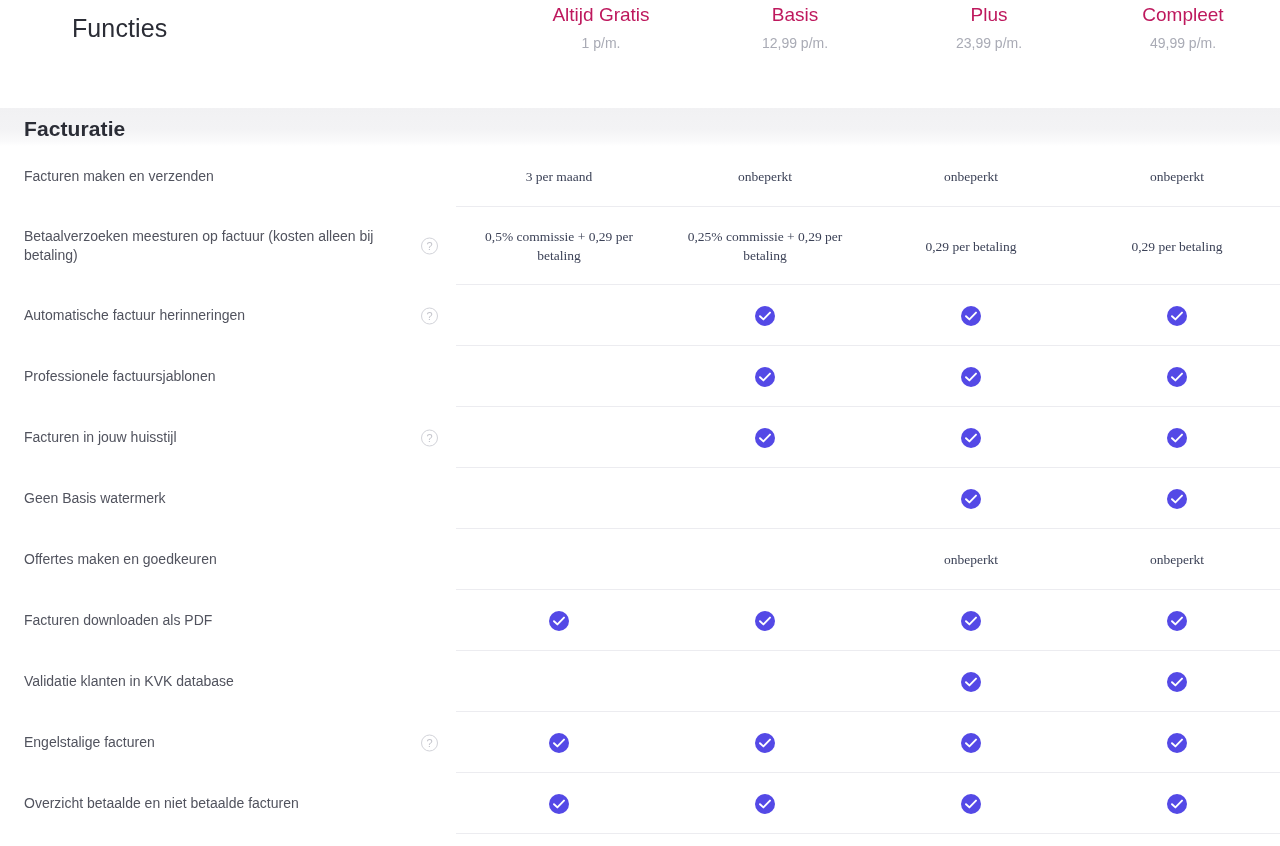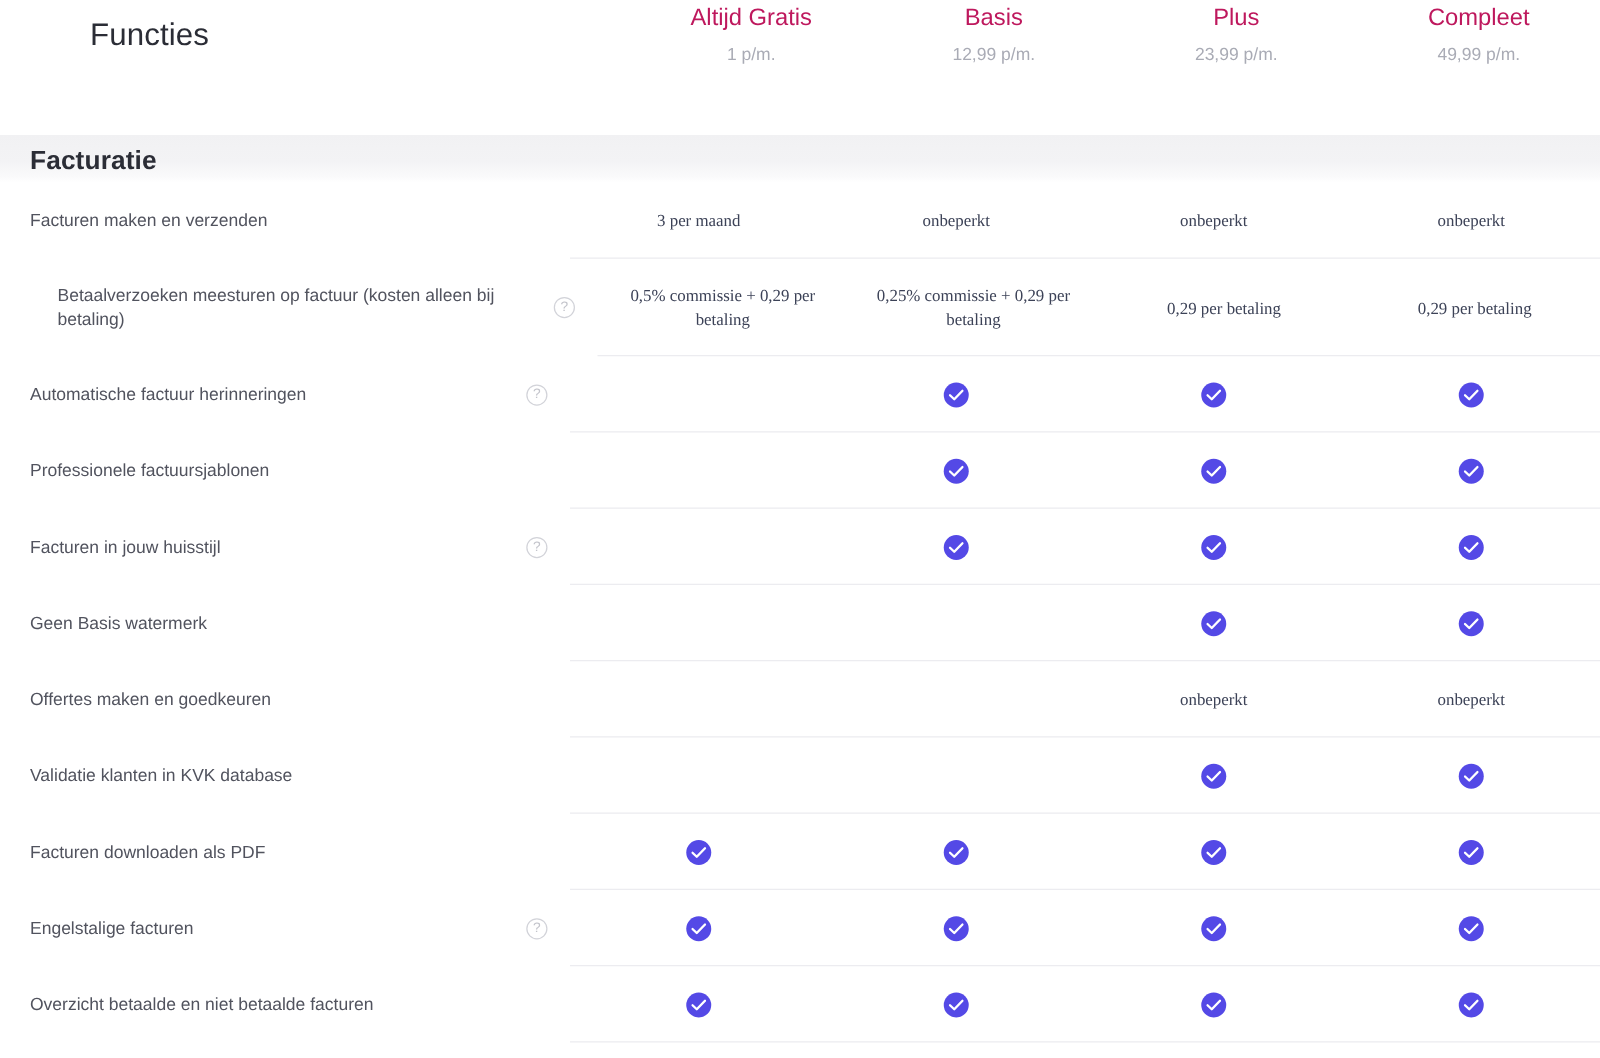--- a/index.html
+++ b/index.html
@@ -161,21 +161,21 @@
     position: absolute;
     left: 4px;
     top: 5px;
     width: 12px;
     height: 10px;
     display: block;
   }
   .empty-cell { width: 0; height: 0; }
 
   
-  .row.tall { min-height: 78px; margin-left: 22px; }
+  .row.tall { min-height: 78px; }
   .row.tall .feat { min-height: 78px; }
 </style>
 </head>
 <body>
 
 <div class="page">
 
   <div class="header">
     <div class="header-title-cell">
       <div class="header-title">Functies</div>
@@ -380,63 +380,63 @@
           <div class="cell">
             <span class="cell-text">onbeperkt</span>
           </div>
           <div class="cell">
             <span class="cell-text">onbeperkt</span>
           </div>
         </div>
       </div>
       <div class="row">
         <div class="feat">
+          <span class="feat-label">Facturen downloaden als PDF</span>
+        </div>
+        <div class="cells">
+          <div class="cell">
+            <span class="check">
+              <svg viewBox="0 0 12 10" aria-hidden="true">
+                <path d="M1 5.2 L4.4 8.4 L11 1.6" fill="none" stroke="#ffffff" stroke-width="1.9" stroke-linecap="round" stroke-linejoin="round"></path>
+              </svg>
+            </span>
+          </div>
+          <div class="cell">
+            <span class="check">
+              <svg viewBox="0 0 12 10" aria-hidden="true">
+                <path d="M1 5.2 L4.4 8.4 L11 1.6" fill="none" stroke="#ffffff" stroke-width="1.9" stroke-linecap="round" stroke-linejoin="round"></path>
+              </svg>
+            </span>
+          </div>
+          <div class="cell">
+            <span class="check">
+              <svg viewBox="0 0 12 10" aria-hidden="true">
+                <path d="M1 5.2 L4.4 8.4 L11 1.6" fill="none" stroke="#ffffff" stroke-width="1.9" stroke-linecap="round" stroke-linejoin="round"></path>
+              </svg>
+            </span>
+          </div>
+          <div class="cell">
+            <span class="check">
+              <svg viewBox="0 0 12 10" aria-hidden="true">
+                <path d="M1 5.2 L4.4 8.4 L11 1.6" fill="none" stroke="#ffffff" stroke-width="1.9" stroke-linecap="round" stroke-linejoin="round"></path>
+              </svg>
+            </span>
+          </div>
+        </div>
+      </div>
+      <div class="row">
+        <div class="feat">
           <span class="feat-label">Validatie klanten in KVK database</span>
         </div>
         <div class="cells">
           <div class="cell">
             <span class="empty-cell"></span>
           </div>
           <div class="cell">
             <span class="empty-cell"></span>
-          </div>
-          <div class="cell">
-            <span class="check">
-              <svg viewBox="0 0 12 10" aria-hidden="true">
-                <path d="M1 5.2 L4.4 8.4 L11 1.6" fill="none" stroke="#ffffff" stroke-width="1.9" stroke-linecap="round" stroke-linejoin="round"></path>
-              </svg>
-            </span>
-          </div>
-          <div class="cell">
-            <span class="check">
-              <svg viewBox="0 0 12 10" aria-hidden="true">
-                <path d="M1 5.2 L4.4 8.4 L11 1.6" fill="none" stroke="#ffffff" stroke-width="1.9" stroke-linecap="round" stroke-linejoin="round"></path>
-              </svg>
-            </span>
-          </div>
-        </div>
-      </div>
-      <div class="row">
-        <div class="feat">
-          <span class="feat-label">Facturen downloaden als PDF</span>
-        </div>
-        <div class="cells">
-          <div class="cell">
-            <span class="check">
-              <svg viewBox="0 0 12 10" aria-hidden="true">
-                <path d="M1 5.2 L4.4 8.4 L11 1.6" fill="none" stroke="#ffffff" stroke-width="1.9" stroke-linecap="round" stroke-linejoin="round"></path>
-              </svg>
-            </span>
-          </div>
-          <div class="cell">
-            <span class="check">
-              <svg viewBox="0 0 12 10" aria-hidden="true">
-                <path d="M1 5.2 L4.4 8.4 L11 1.6" fill="none" stroke="#ffffff" stroke-width="1.9" stroke-linecap="round" stroke-linejoin="round"></path>
-              </svg>
-            </span>
           </div>
           <div class="cell">
             <span class="check">
               <svg viewBox="0 0 12 10" aria-hidden="true">
                 <path d="M1 5.2 L4.4 8.4 L11 1.6" fill="none" stroke="#ffffff" stroke-width="1.9" stroke-linecap="round" stroke-linejoin="round"></path>
               </svg>
             </span>
           </div>
           <div class="cell">
             <span class="check">

